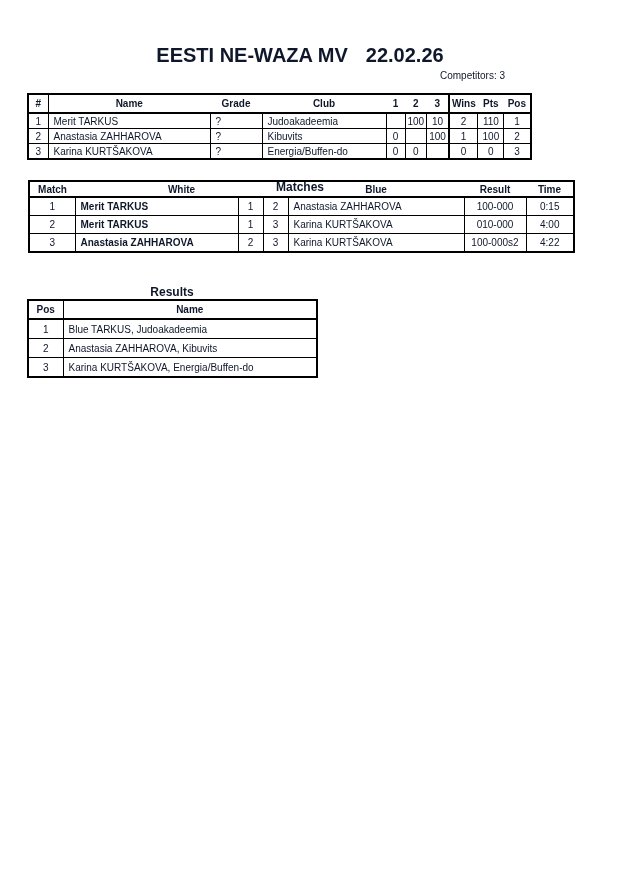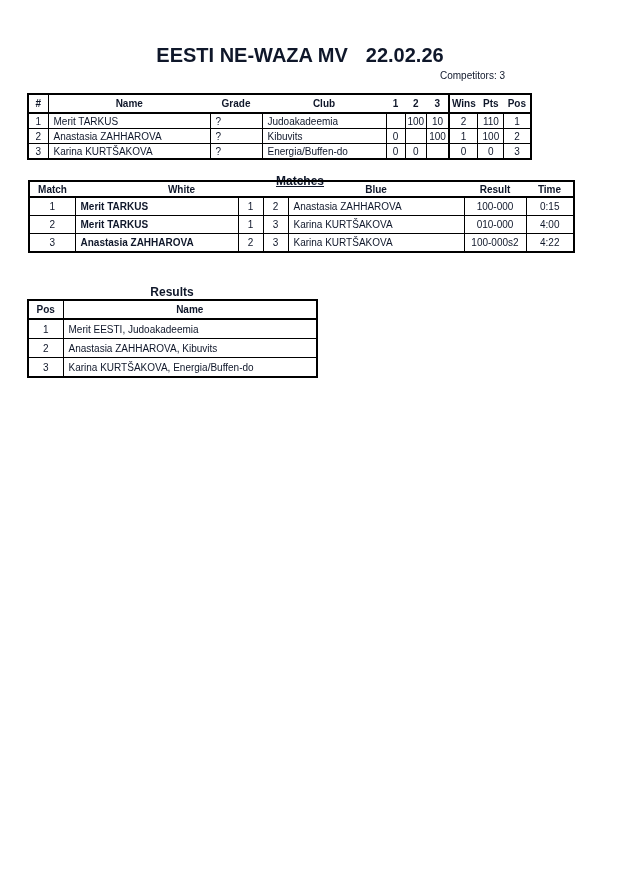--- a/index.html
+++ b/index.html
@@ -36,21 +36,21 @@
   }
 
   .heading {
     position: absolute;
     text-align: center;
     font-weight: bold;
     font-size: 12px;
     white-space: nowrap;
   }
   .h-competitors { top: 69px; left: 27px; width: 427px; }
-  .h-matches     { top: 174px; left: 27px; width: 546px; text-decoration: underline; }
+  .h-matches     { top: 180px; left: 27px; width: 546px; }
   .h-results     { top: 285px; left: 27px; width: 290px; }
 
   table {
     position: absolute;
     border-collapse: collapse;
     table-layout: fixed;
     border: 2px solid #000000;
   }
   th, td {
     font-size: 10px;
@@ -219,21 +219,21 @@
       <col style="width:35px">
         <col style="width:254px">
     </colgroup>
     <tbody>
         <tr>
       <th class="sep-r">Pos</th>
       <th>Name</th>
     </tr>
     <tr>
       <td>1</td>
-      <td class="left">Merit EESTI, Judoakadeemia</td>
+      <td class="left">Blue TARKUS, Judoakadeemia</td>
     </tr>
     <tr>
       <td>2</td>
       <td class="left">Anastasia ZAHHAROVA, Kibuvits</td>
     </tr>
     <tr>
       <td>3</td>
       <td class="left">Karina KURTŠAKOVA, Energia/Buffen-do</td>
     </tr>
   </tbody>

